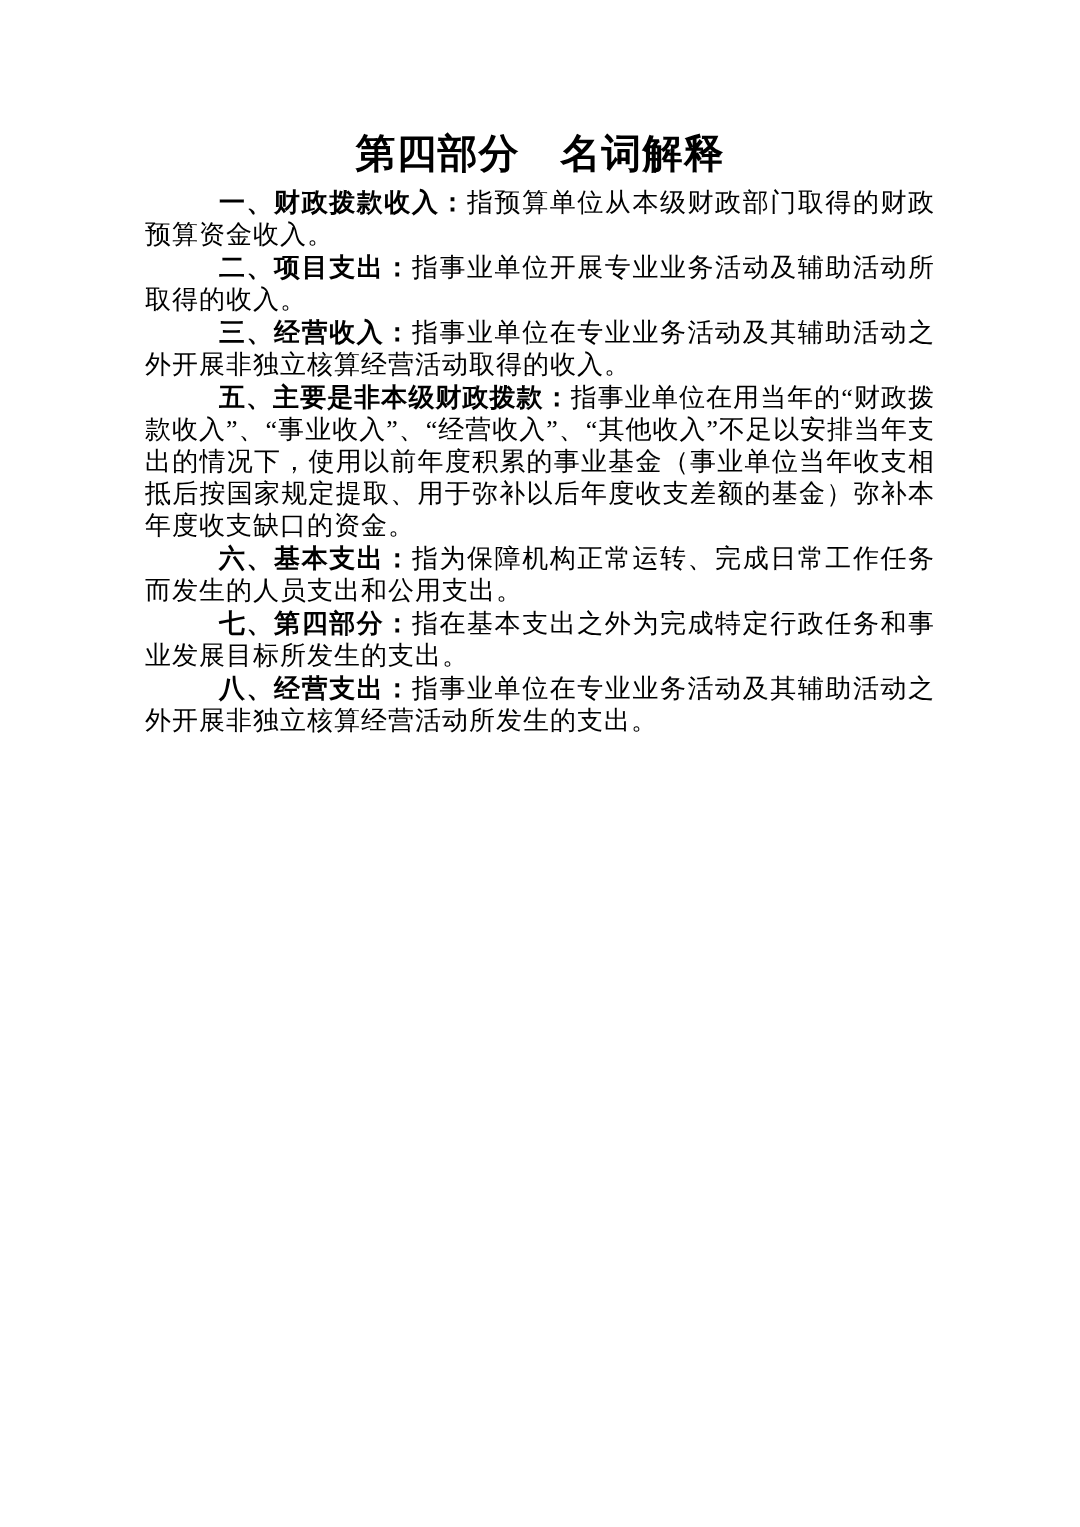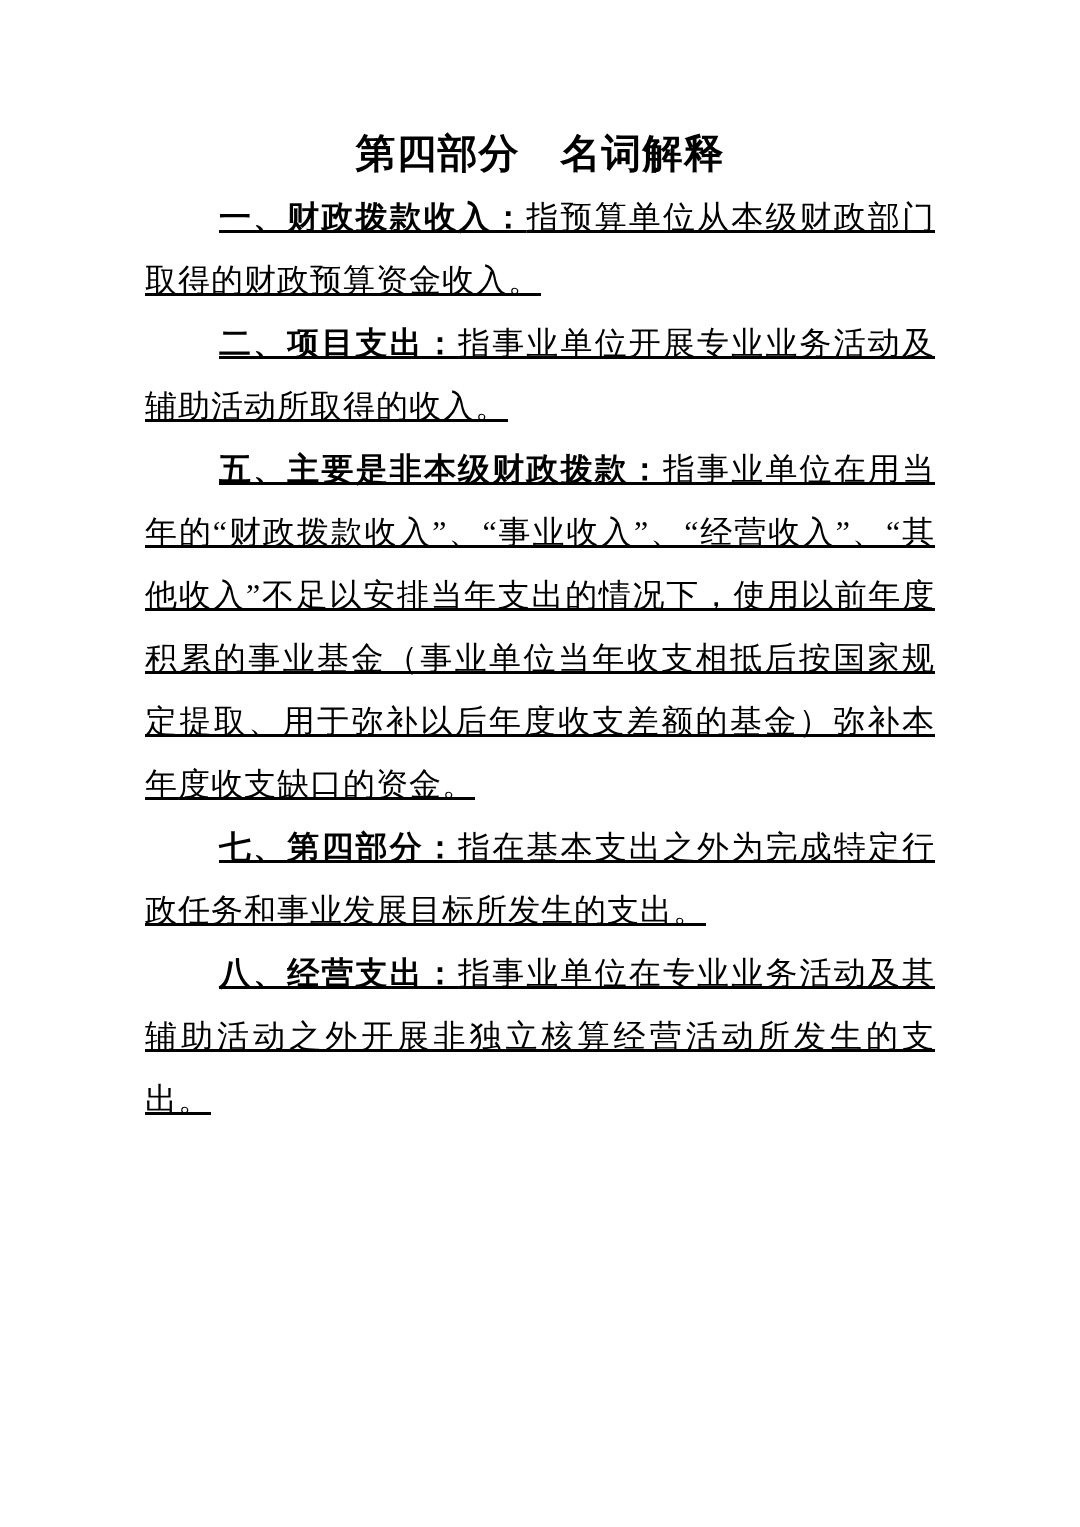--- a/index.html
+++ b/index.html
@@ -22,26 +22,25 @@
     line-height: 54px;
     text-align: center;
     font-family: "Liberation Sans", "DejaVu Sans", sans-serif;
     font-weight: 700;
     font-size: 40px;
     letter-spacing: 1px;
   }
   .content {
     margin: 6px 145px 0 145px;
     font-family: "Liberation Serif", "DejaVu Serif", serif;
-    font-size: 32px;
-    line-height: 63px;
+    font-size: 26px;
+    line-height: 32px;
     text-align: justify;
     text-align-last: left;
     letter-spacing: 1px;
-    text-decoration: underline;
   }
   .content p.term {
     margin: 0;
     padding: 0;
     text-indent: 74px;
   }
   .term-label {
     font-weight: 700;
     font-family: "Liberation Sans", "DejaVu Sans", sans-serif;
   }
@@ -53,22 +52,24 @@
 <body>
 
 <main class="page">
   <h1 class="doc-title">第四部分　名词解释</h1>
 
   <section class="content">
     <p class="term"><span class="term-label">一、财政拨款收入：</span><span class="term-definition">指预算单位从本级财政部门取得的财政预算资金收入。</span></p>
 
     <p class="term"><span class="term-label">二、项目支出：</span><span class="term-definition">指事业单位开展专业业务活动及辅助活动所取得的收入。</span></p>
 
+    <p class="term"><span class="term-label">三、经营收入：</span><span class="term-definition">指事业单位在专业业务活动及其辅助活动之外开展非独立核算经营活动取得的收入。</span></p>
 
 
     <p class="term"><span class="term-label">五、主要是非本级财政拨款：</span><span class="term-definition">指事业单位在用当年的“财政拨款收入”、“事业收入”、“经营收入”、“其他收入”不足以安排当年支出的情况下，使用以前年度积累的事业基金（事业单位当年收支相抵后按国家规定提取、用于弥补以后年度收支差额的基金）弥补本年度收支缺口的资金。</span></p>
 
+    <p class="term"><span class="term-label">六、基本支出：</span><span class="term-definition">指为保障机构正常运转、完成日常工作任务而发生的人员支出和公用支出。</span></p>
 
     <p class="term"><span class="term-label">七、第四部分：</span><span class="term-definition">指在基本支出之外为完成特定行政任务和事业发展目标所发生的支出。</span></p>
 
     <p class="term"><span class="term-label">八、经营支出：</span><span class="term-definition">指事业单位在专业业务活动及其辅助活动之外开展非独立核算经营活动所发生的支出。</span></p>
   </section>
 </main>
 
 </body></html>

